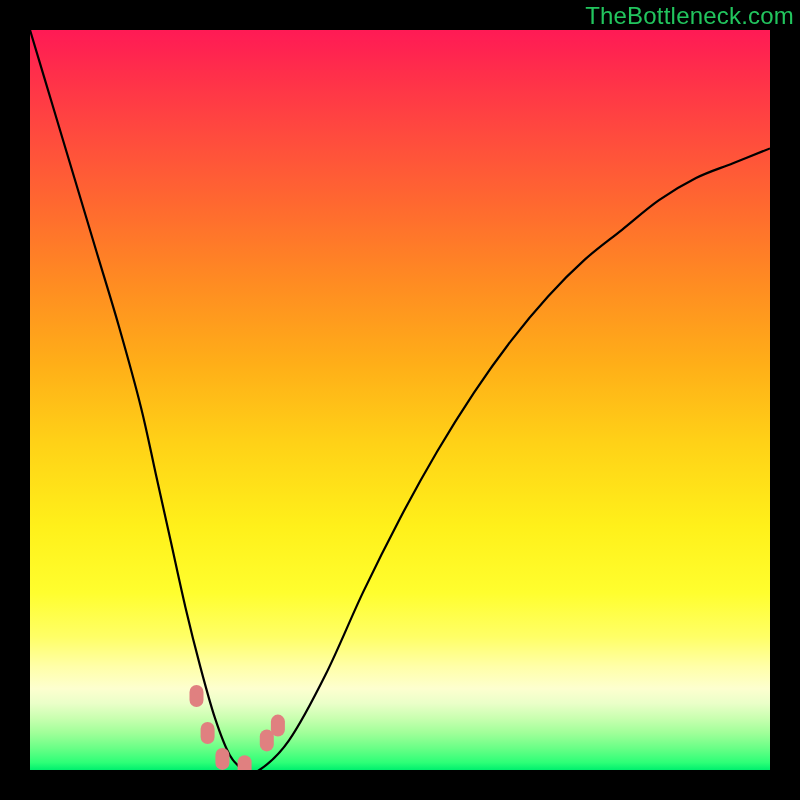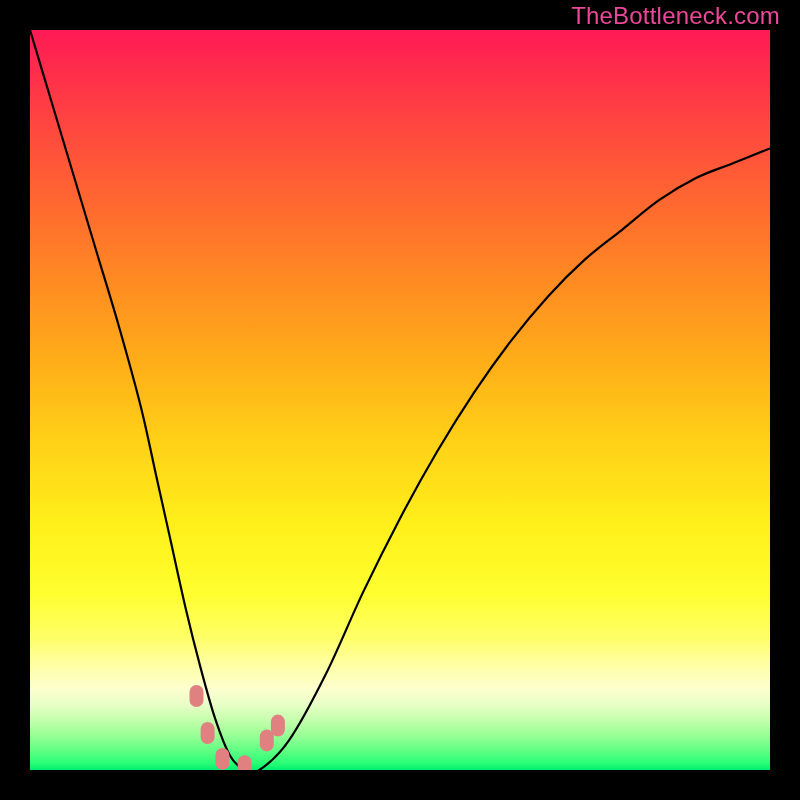--- a/index.html
+++ b/index.html
@@ -13,22 +13,22 @@
   }
   .frame {
     position: relative;
     width: 800px;
     height: 800px;
     background: #000;
   }
   .watermark {
     position: absolute;
     top: 2px;
-    right: 20px;
-    color: #ec4899;
+    right: 6px;
+    color: #22c55e;
     font-size: 24px;
     font-weight: 400;
     letter-spacing: 0.2px;
     z-index: 5;
   }
   .plot {
     position: absolute;
     left: 30px;
     top: 30px;
     width: 740px;

